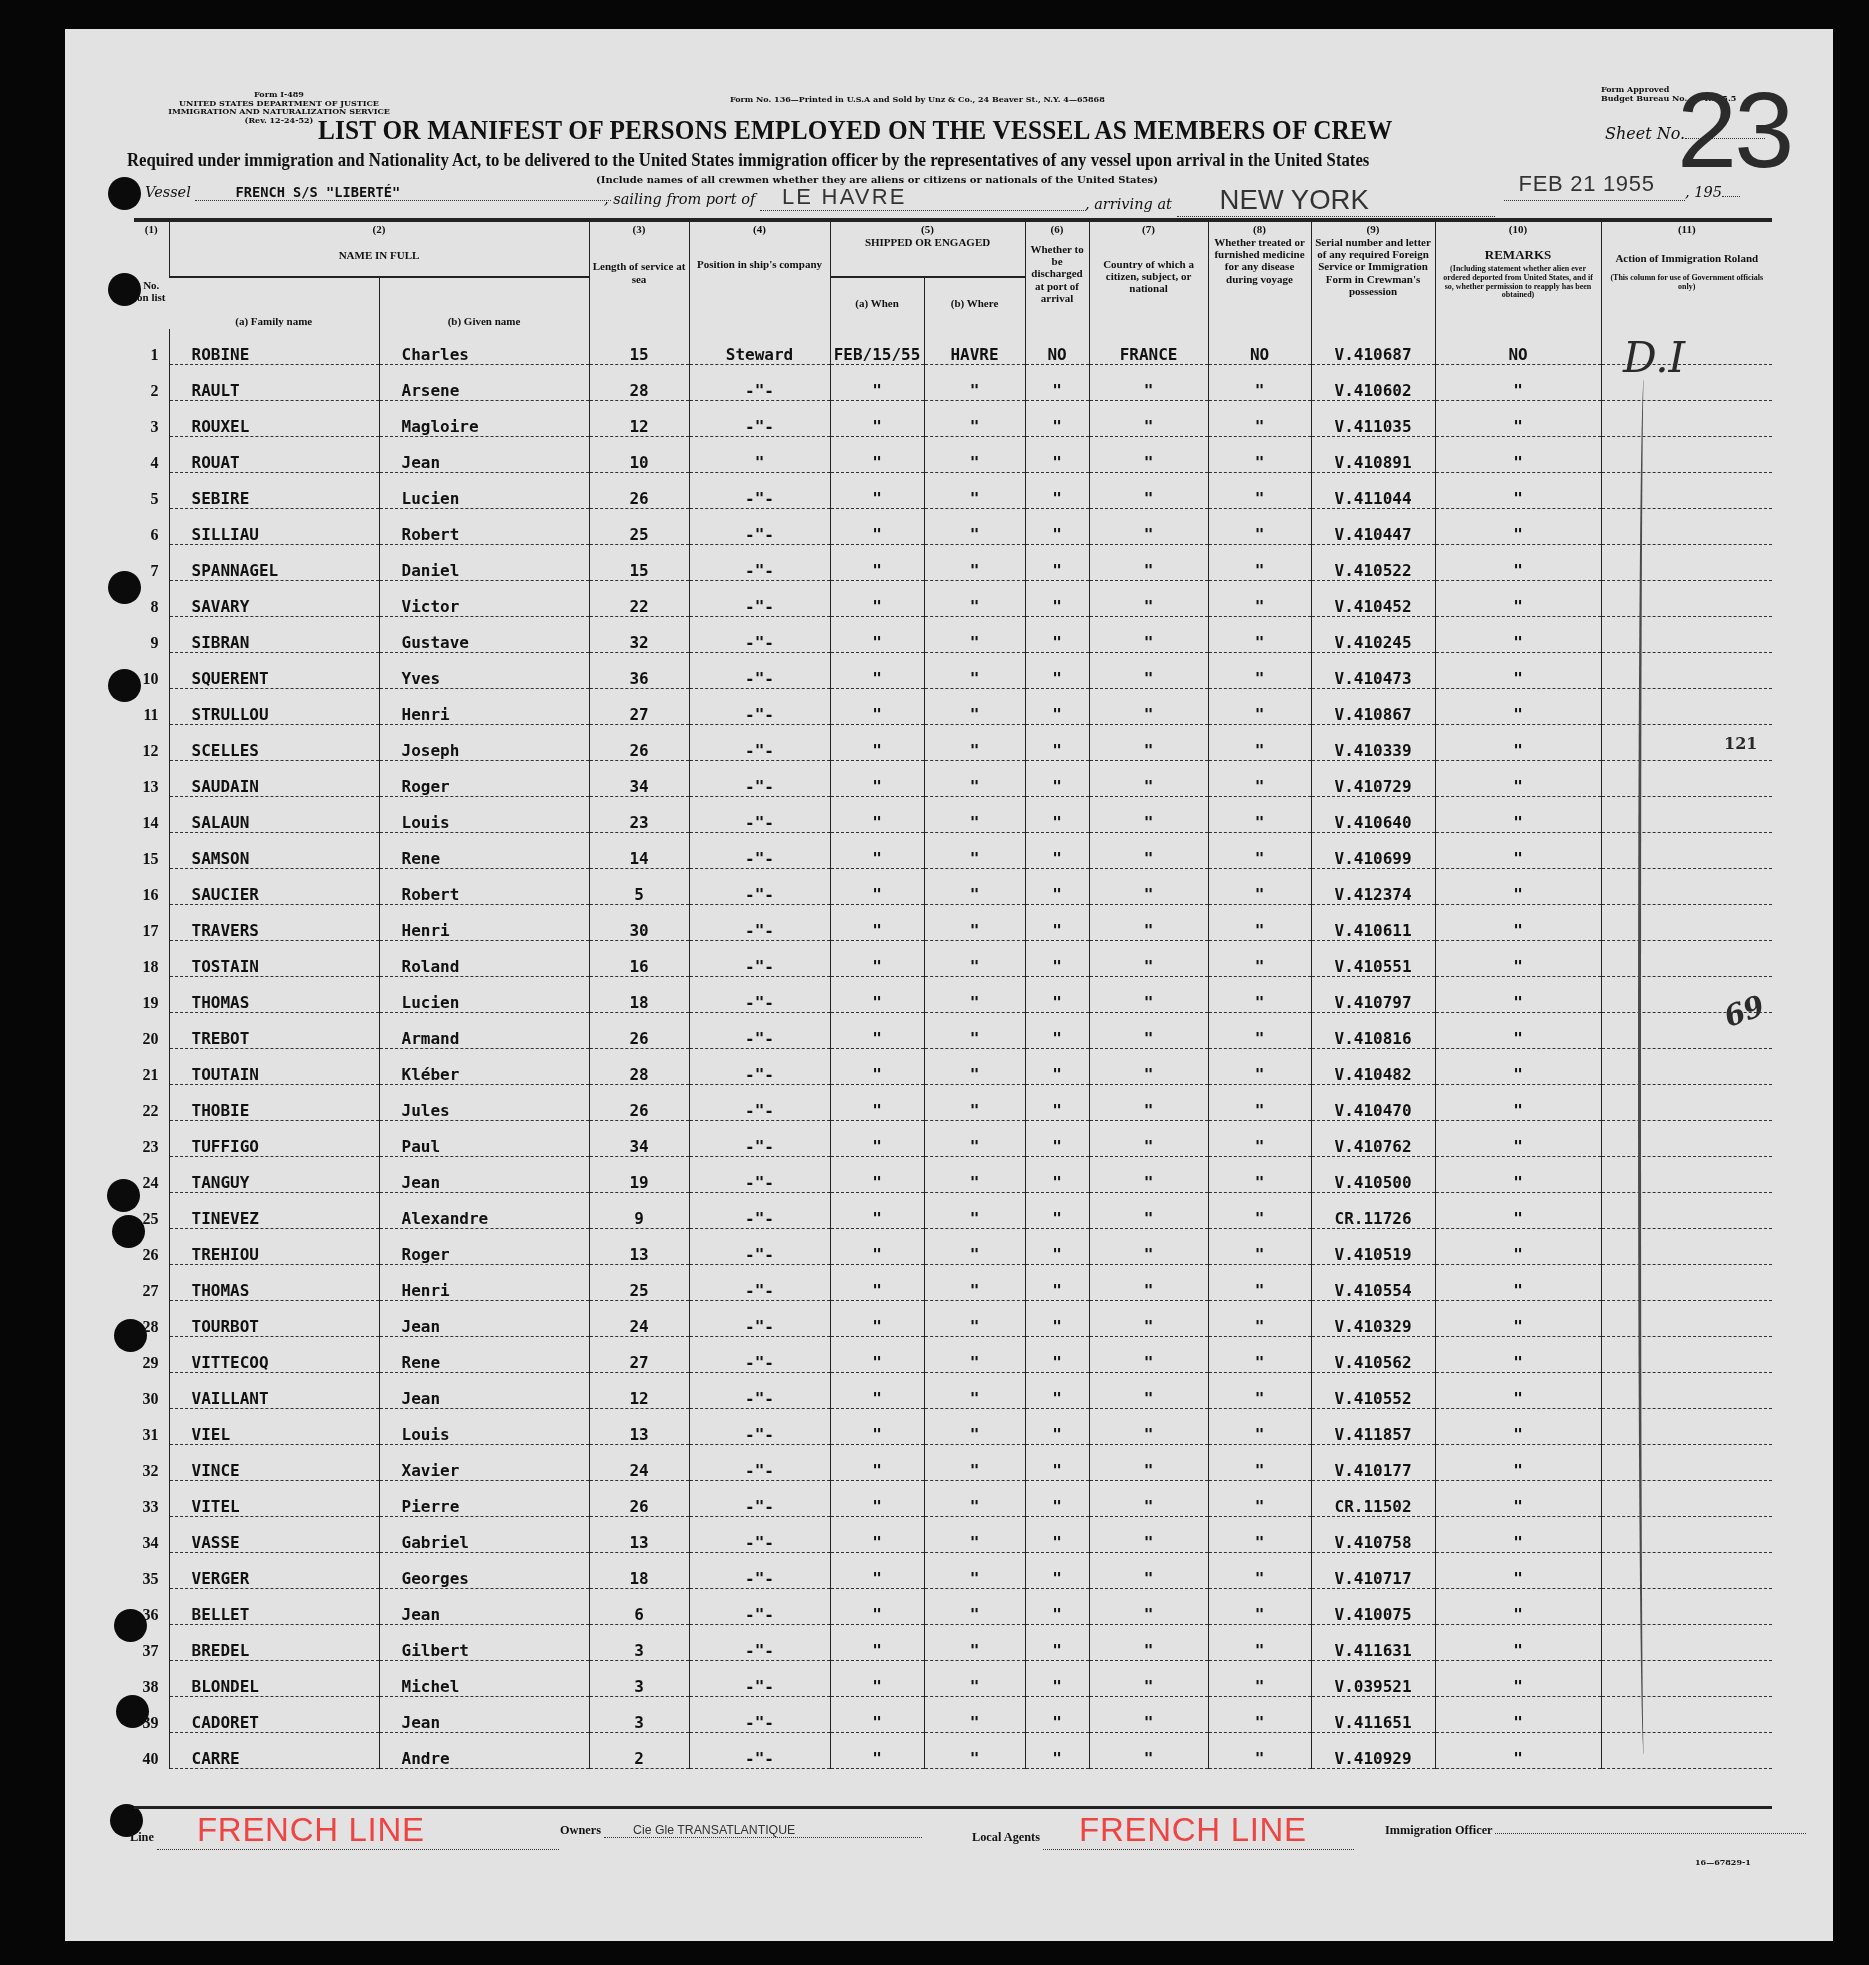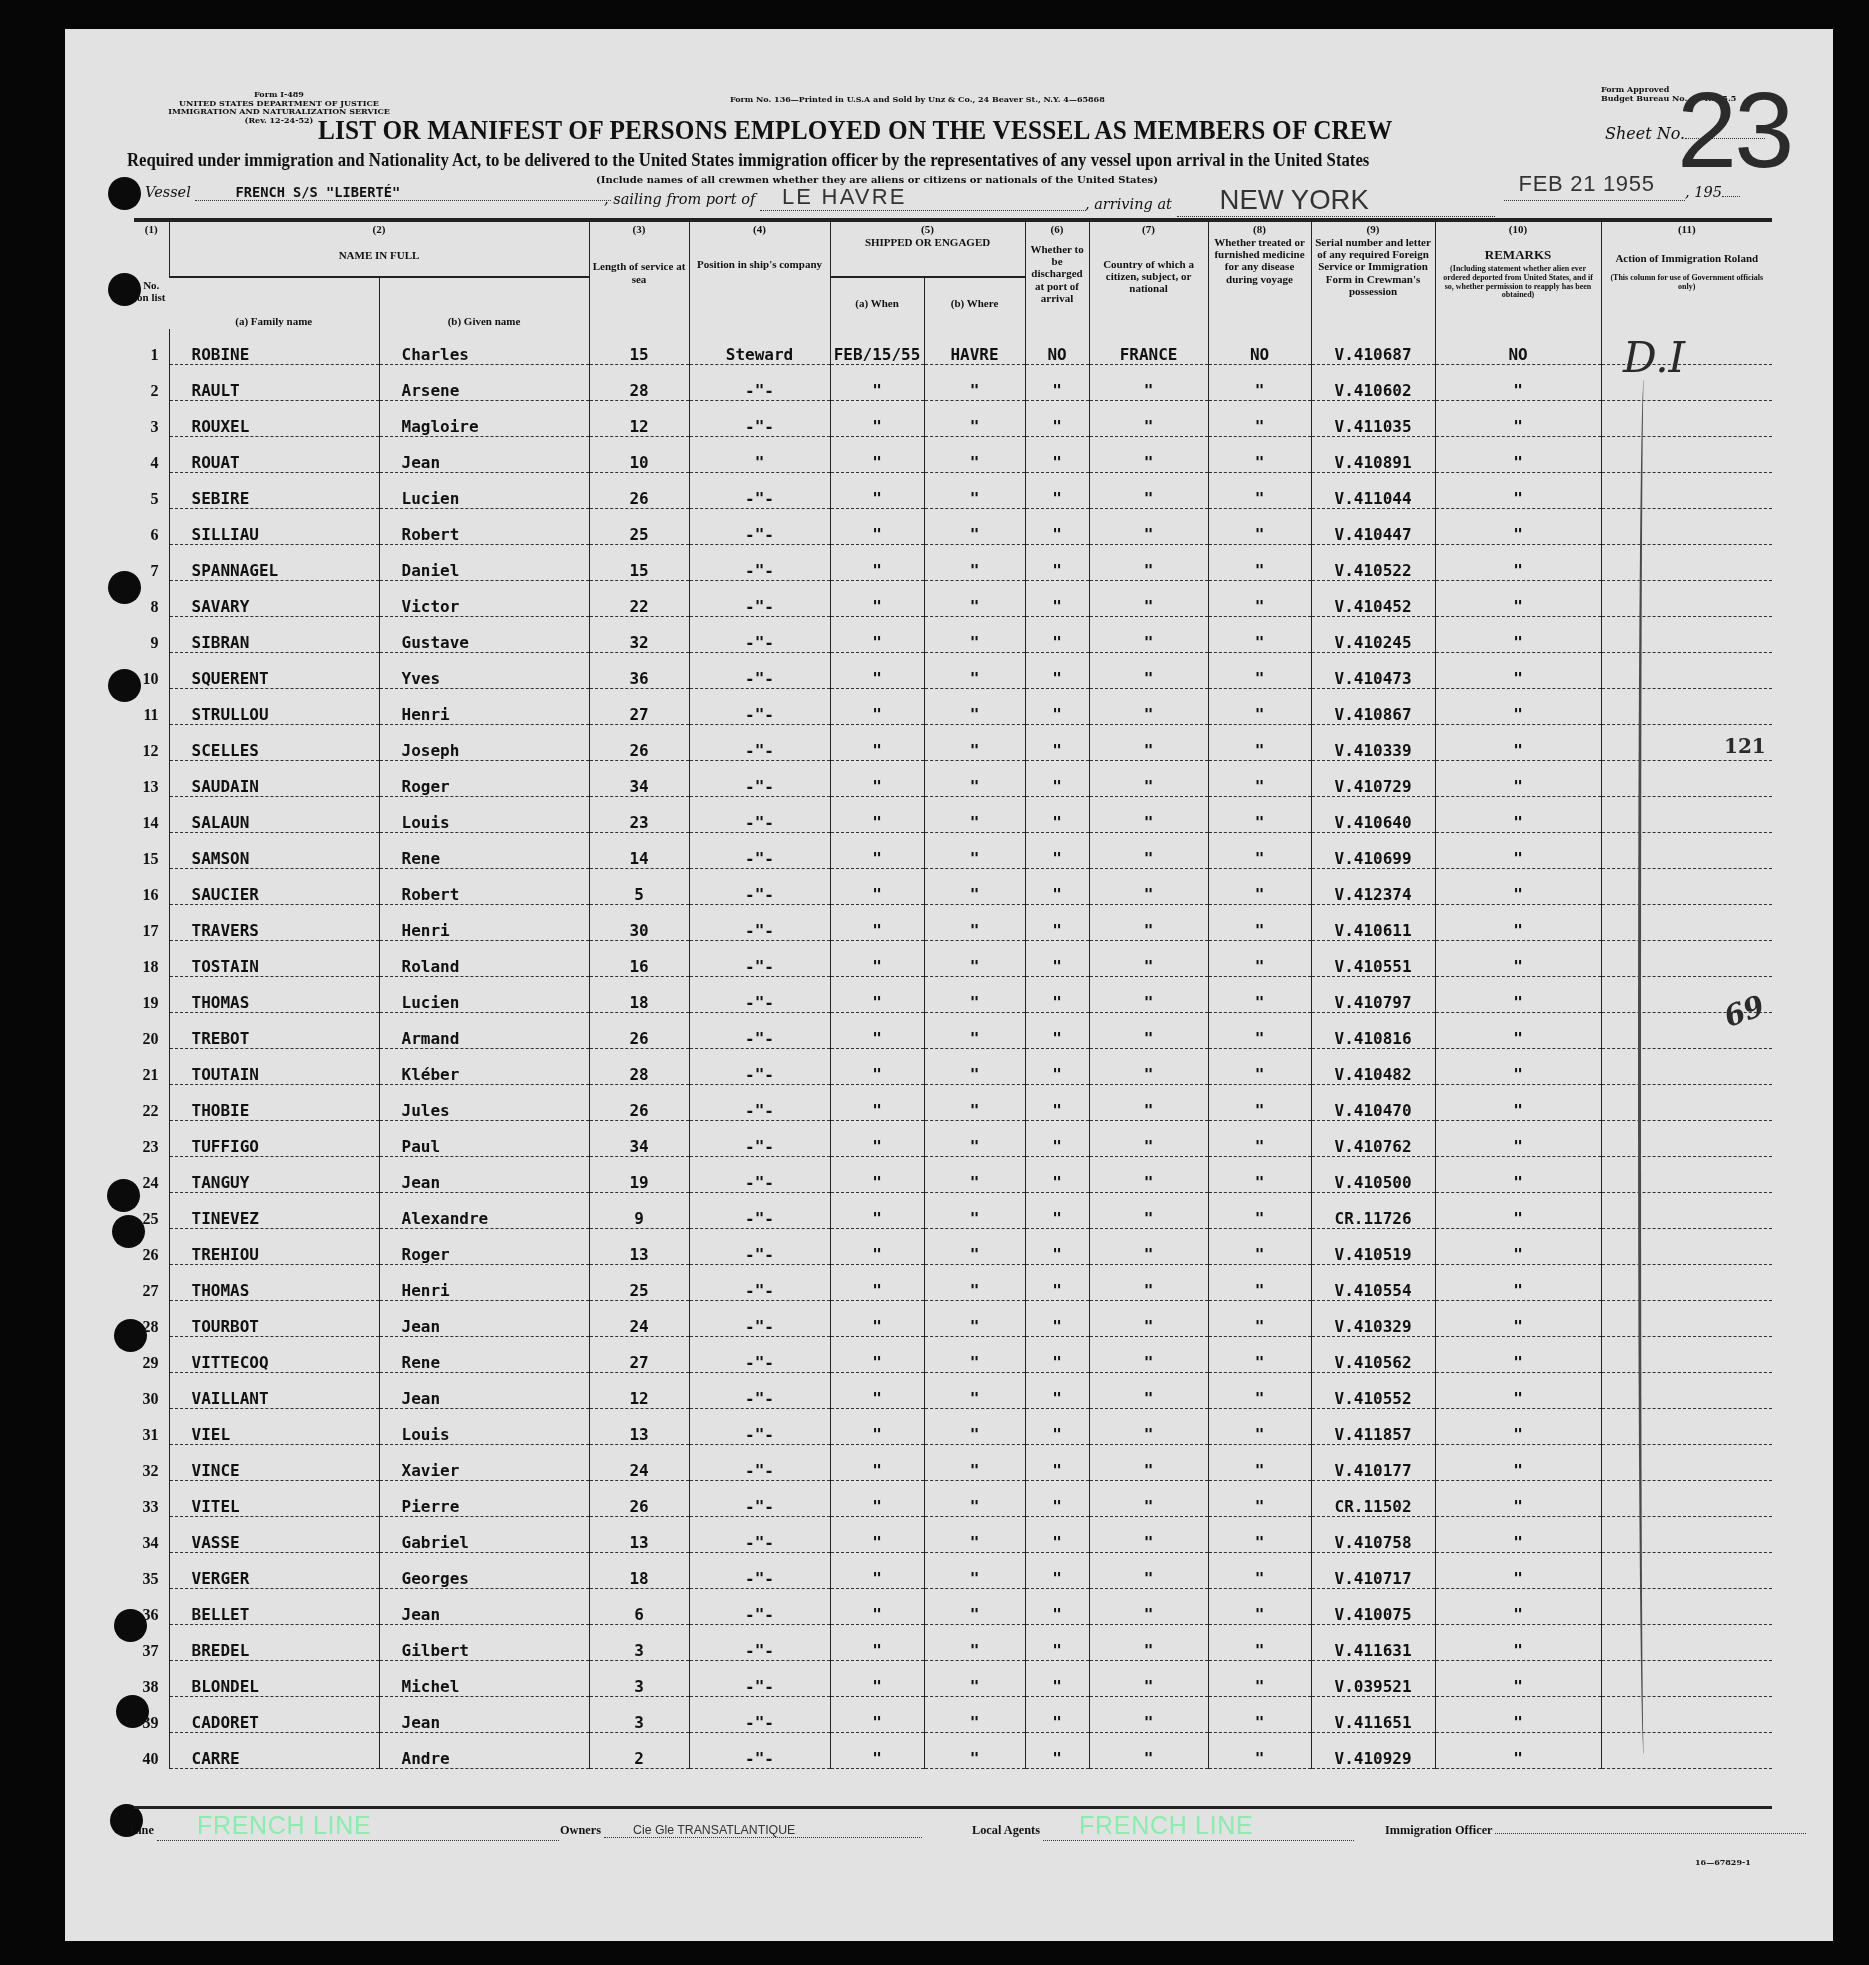--- a/index.html
+++ b/index.html
@@ -23,21 +23,21 @@
   table.grid { position:absolute; left:134px; top:222px; width:1638px; border-collapse:collapse; table-layout:fixed; }
   table.grid th { border-left:1.4px solid #222; font-weight:bold; font-size:11px; vertical-align:top; text-align:center; padding:1.4px 2.2px; line-height:12.3px; font-family:"Liberation Serif", serif; }
   table.grid th:first-child { border-left:none; }
   table.grid td { border-left:1.4px solid #222; height:35px; padding:0 2.9px; vertical-align:bottom; font-family:"DejaVu Sans Mono", monospace; font-weight:bold; font-size:16px; text-align:center; border-bottom:1.4px dashed #333; white-space:nowrap; overflow:hidden; }
   table.grid td:first-child { border-left:none; border-bottom:none; text-align:right; font-family:"Liberation Serif", serif; font-size:16px; padding-right:10px; }
   table.grid td.left { text-align:left; padding-left:22px; }
   table.grid tr.hdr-sub th { border-top:2.2px solid #222; }
   .small { font-size:8px !important; line-height:8.7px !important; }
   .bottom-rule { left:134px; top:1806px; width:1638px; height:2.9px; background:#222; }
   .footer { top:1811px; font-size:12.3px; font-weight:bold; white-space:nowrap; font-family:"Liberation Serif", serif; }
-  .foot-stamp { font-family:"Liberation Sans", sans-serif; font-size:25px; color:#86efac; font-weight:normal; letter-spacing:0.7px; }
+  .foot-stamp { font-family:"Liberation Sans", sans-serif; font-size:33px; color:#ef4444; font-weight:normal; letter-spacing:0.7px; }
   .formcode { left:1695px; top:1857px; font-size:8px; font-weight:bold; }
   .hand { position:absolute; color:#2a2a2a; font-family:"DejaVu Serif", serif; font-style:italic; }
   .pencil-line { position:absolute; left:1638px; top:380px; width:8.7px; height:1374px; border-left:3.6px solid #4a4a4a; border-radius:50%; }
 </style>
 </head>
 <body>
 
 <div class="paper"></div>
 
 <div class="hole" style="left:108px;top:177px"></div>
@@ -759,21 +759,21 @@
         <td>"</td>
         <td>V.410929</td>
         <td>"</td>
         <td></td>
       </tr>
     </tbody>
 </table>
 
 <div class="pencil-line"></div>
 <div class="hand" style="left:1623px;top:333px;font-size:42px">D.I</div>
-<div class="hand typed" style="left:1724px;top:734px;font-size:20px;font-style:normal">121</div>
+<div class="hand typed" style="left:1724px;top:734px;font-size:16px;font-style:normal">121</div>
 <div class="hand" style="left:1724px;top:994px;font-size:29px;font-weight:bold;transform:rotate(-20deg)">69</div>
 
 <div class="abs bottom-rule"></div>
 
 <div class="abs footer" style="left:130px">
   <span>Line</span>
   <span class="dots foot-stamp" style="width:362px;padding-left:40px">FRENCH LINE</span>
 </div>
 <div class="abs footer" style="left:560px;top:1823px">
   <span>Owners</span>

